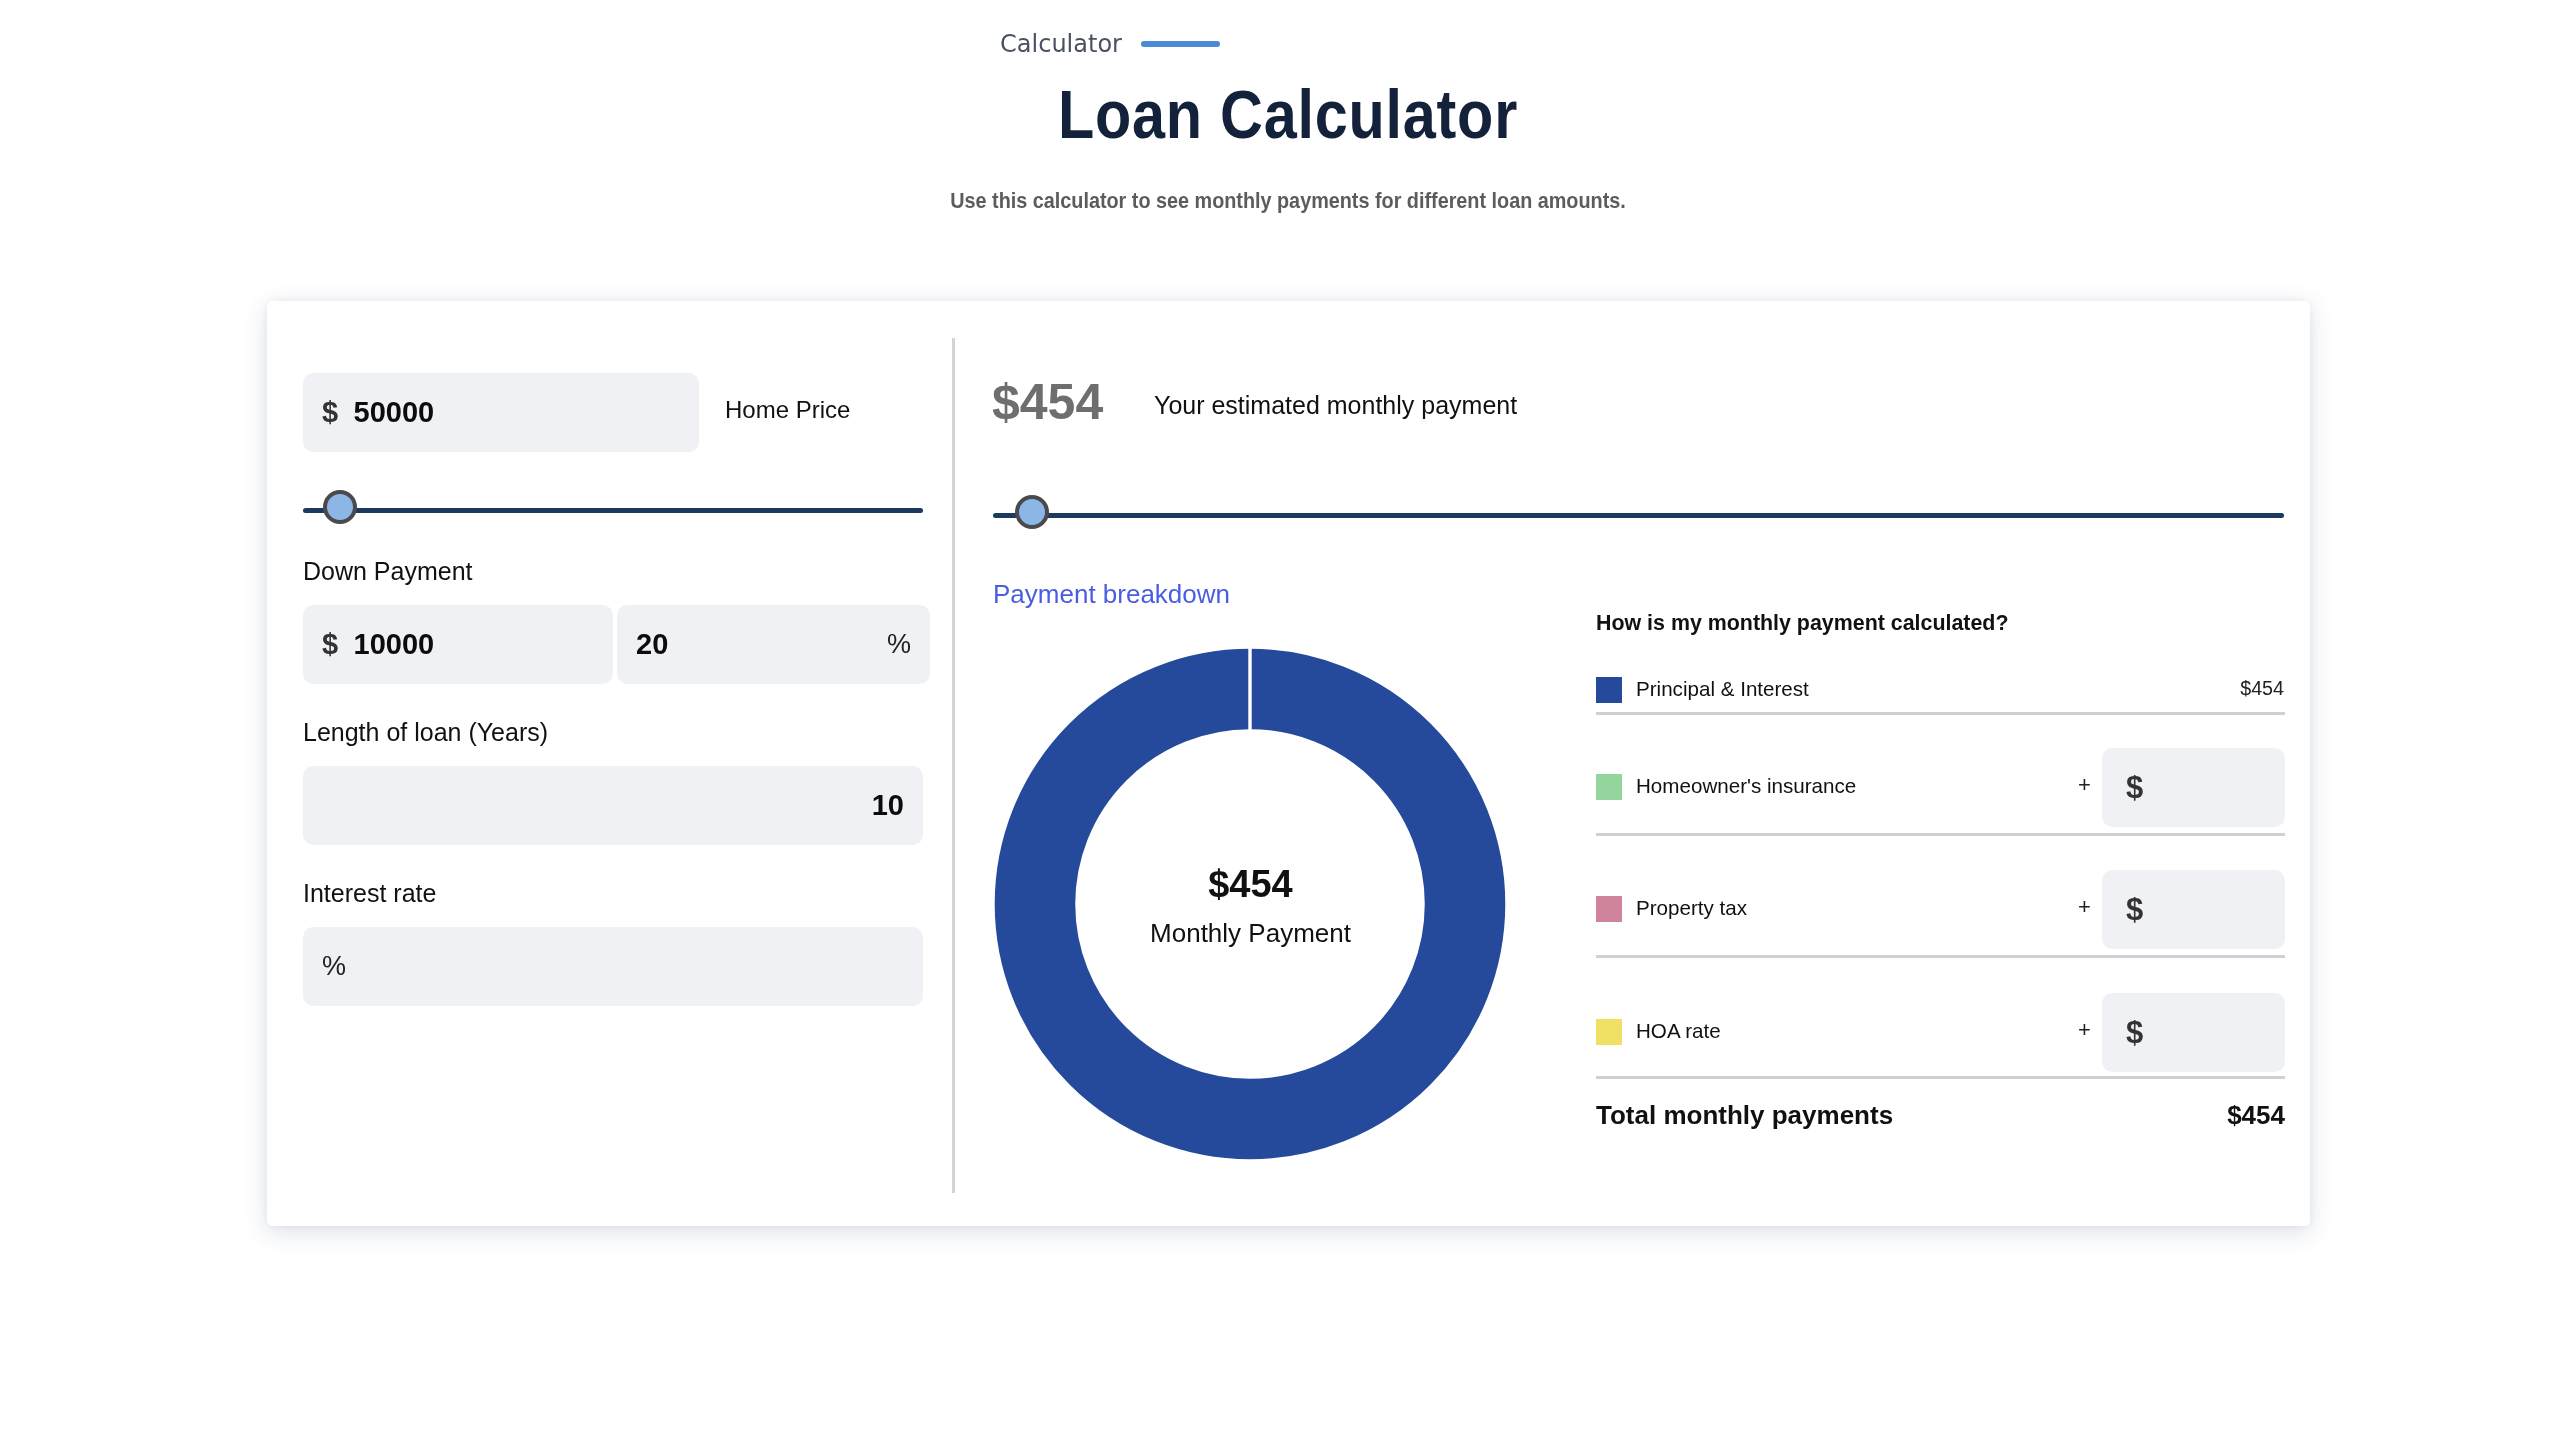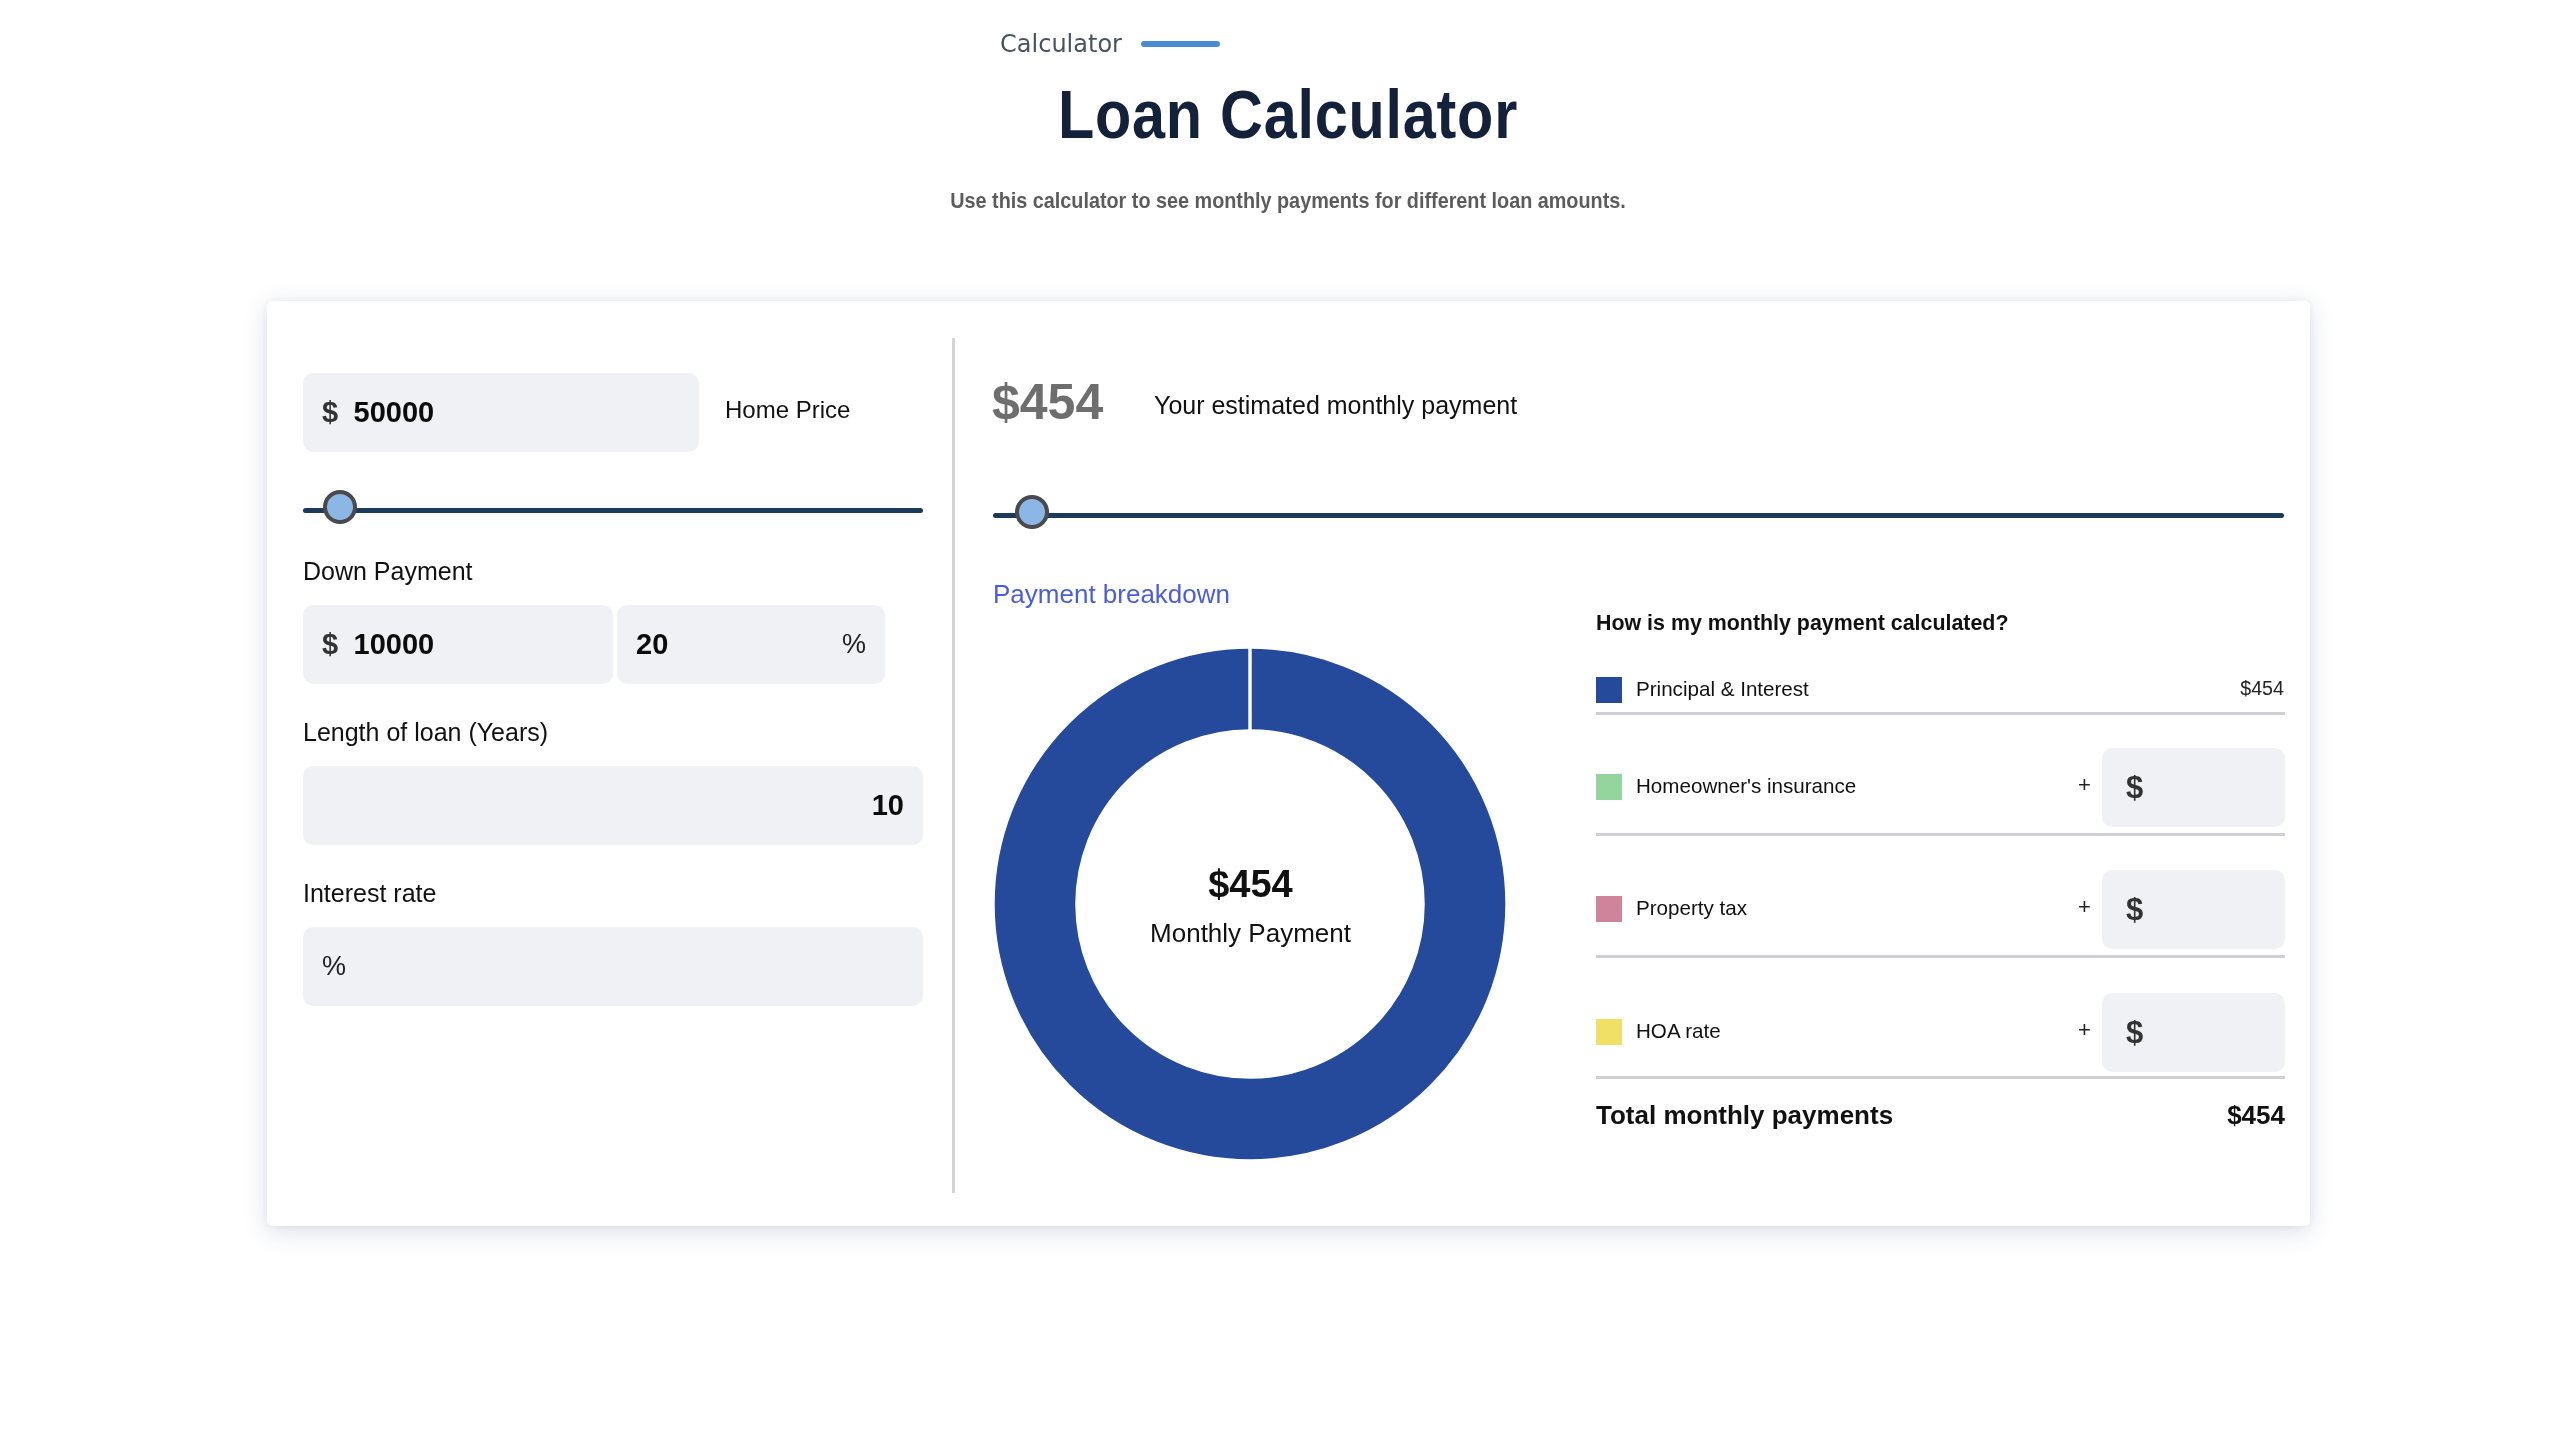--- a/index.html
+++ b/index.html
@@ -70,21 +70,21 @@
 <div class="abs slider" id="hp-slider" style="left:303px; top:493px; width:620px;">
   <div class="track"></div>
   <div class="thumb" style="left: 6%;"></div>
 </div>
 
 <div class="abs label" style="left:303px; top:557px;">Down Payment</div>
 <div class="abs field" style="left:303px; top:605px; width:310px; height:79px;">
   <span class="cur">$</span>
   <span class="val">10000</span>
 </div>
-<div class="abs field" style="left:617px; top:605px; width:268px; height:79px;">
+<div class="abs field" style="left:617px; top:605px; width:313px; height:79px;">
   <span class="val">20</span>
   <span class="pct">%</span>
 </div>
 
 <div class="abs label" style="left:303px; top:718px;">Length of loan (Years)</div>
 <div class="abs field" style="left:303px; top:766px; width:620px; height:79px;text-align:right;">
   <span class="val">10</span>
 </div>
 
 <div class="abs label" style="left:303px; top:879px;">Interest rate</div>

